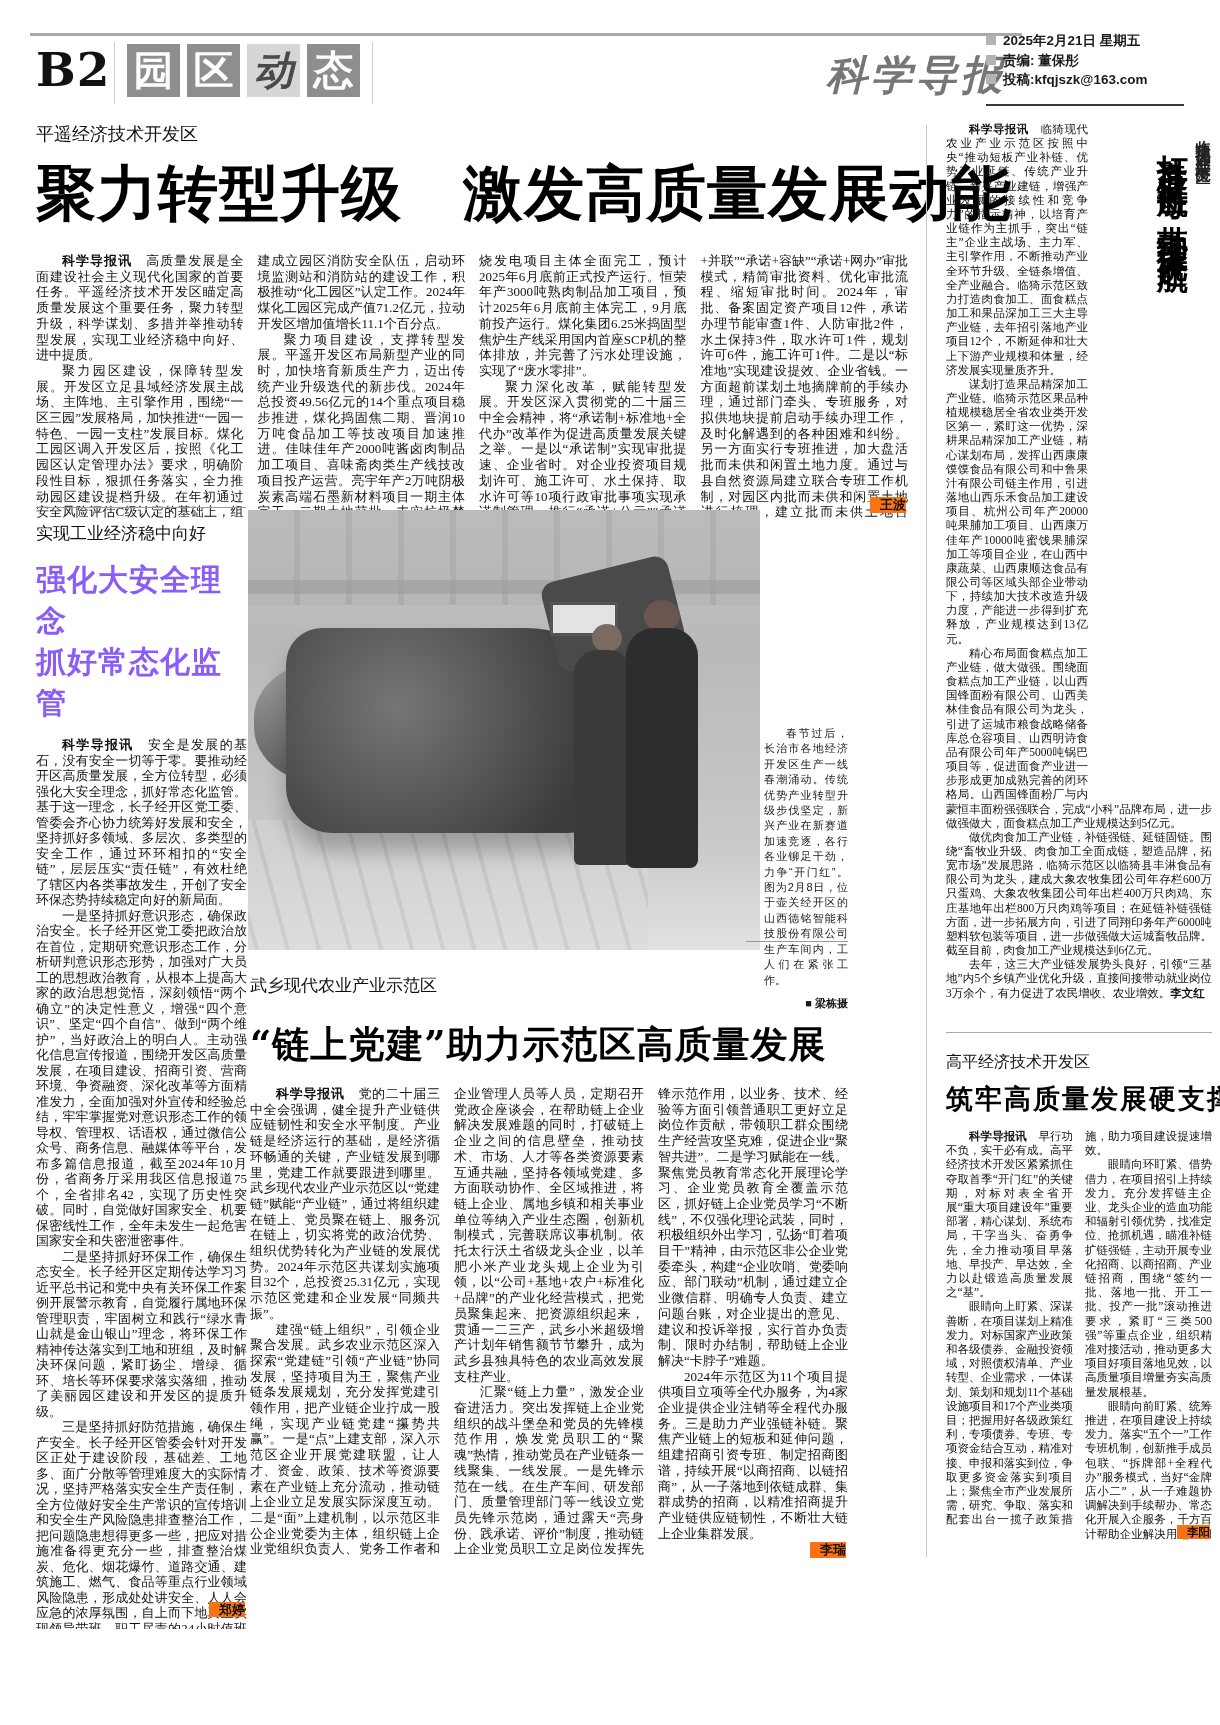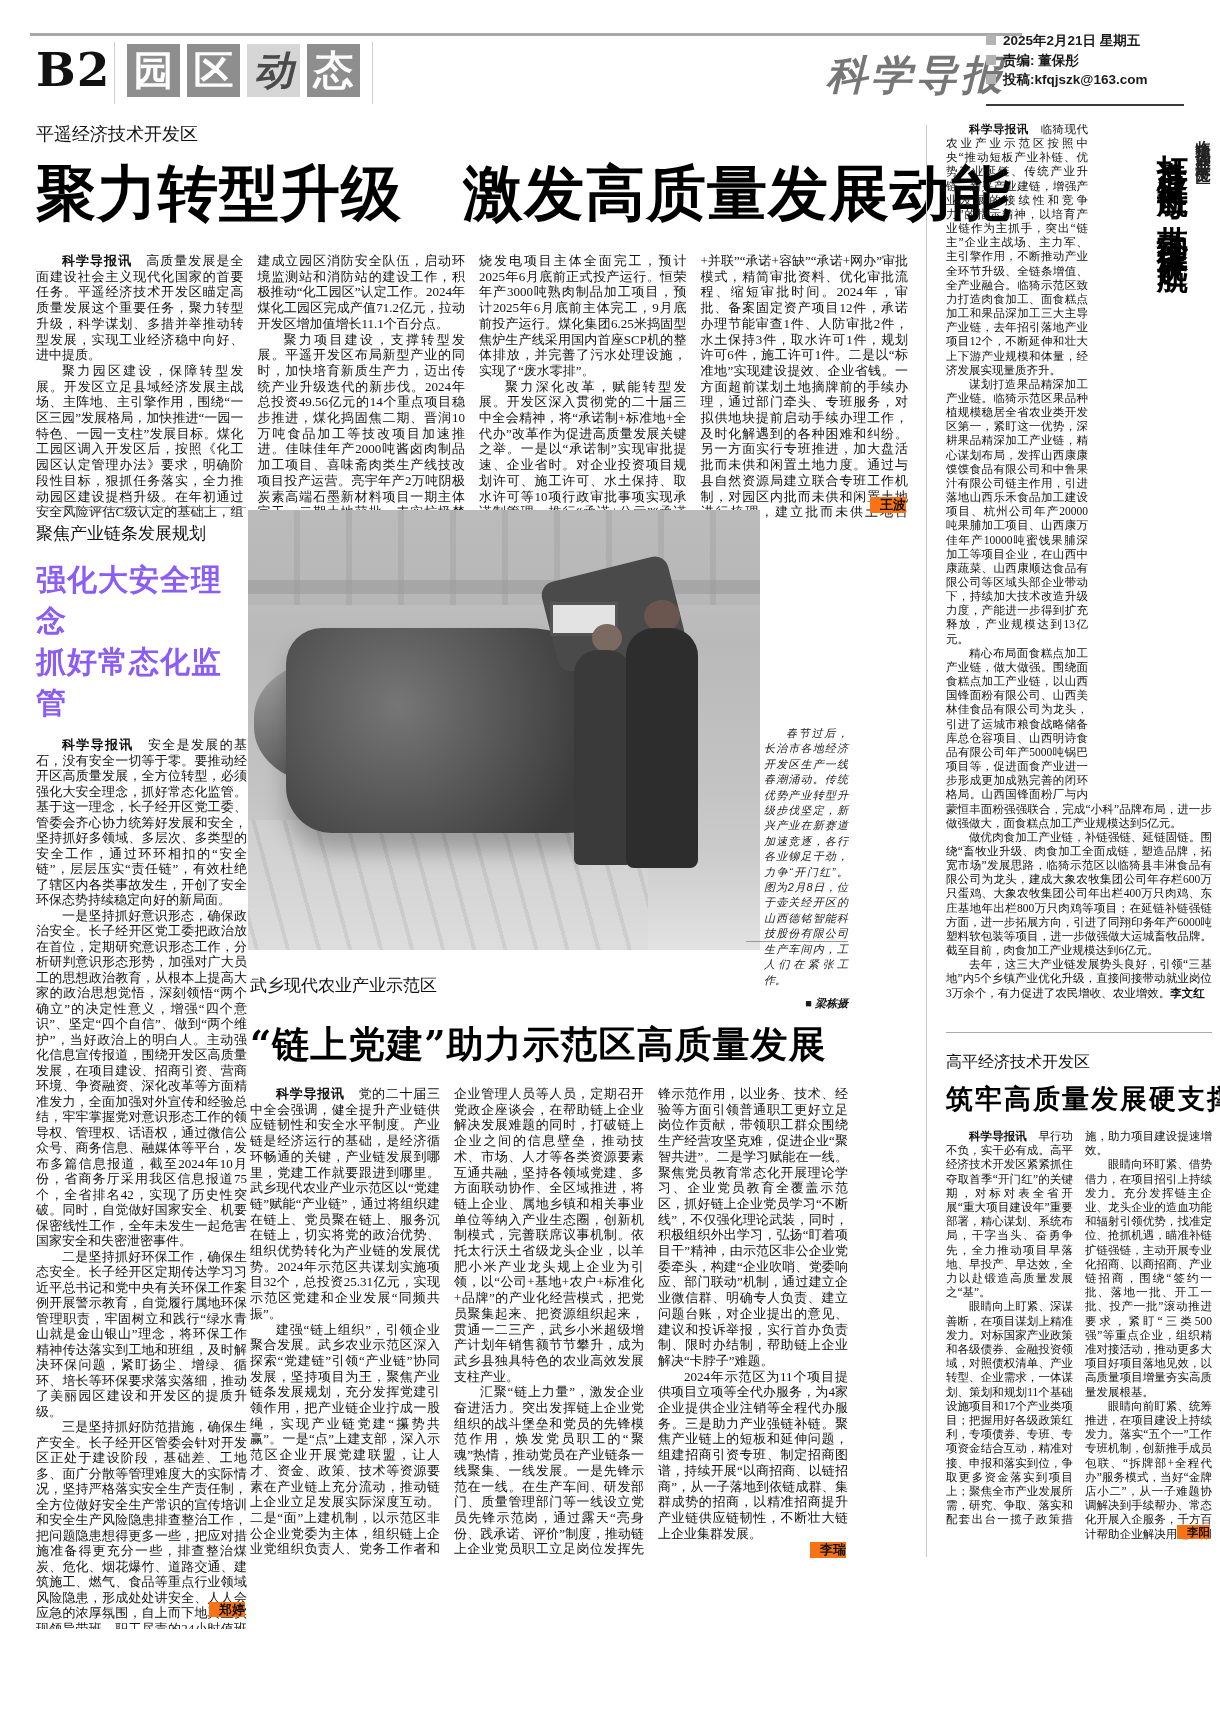--- a/index.html
+++ b/index.html
@@ -73,21 +73,21 @@
   .ph-head1{position:absolute;right:80px;top:90px;width:36px;height:32px;background:#6b564f;border-radius:50%;}
   .ph-worker2{position:absolute;right:128px;top:140px;width:58px;height:215px;background:#3a3a3a;
           border-radius:24px 24px 6px 6px;}
   .ph-head2{position:absolute;right:138px;top:114px;width:30px;height:28px;background:#7a6a60;border-radius:50%;}
   .ph-floor{position:absolute;left:0;bottom:0;width:100%;height:108px;
           background:linear-gradient(180deg,#c9c9c9,#e2e2e2);}
   .ph-plank{position:absolute;left:-20px;bottom:0;width:420px;height:130px;opacity:.5;
           background:repeating-linear-gradient(75deg,#d8d8d8 0 26px,#bdbdbd 26px 30px);}
   
   .caption{position:absolute;left:764px;top:726px;width:84px;font-size:11px;line-height:15.4px;
-          text-align:justify;font-family:"Liberation Sans","DejaVu Sans",sans-serif;color:#1a1a1a;font-style:italic;}
+          text-align:justify;font-family:"Liberation Sans","DejaVu Sans",sans-serif;color:#1a1a1a;}
   .caption p{text-indent:2em;}
   .credit{margin-top:8px;text-align:right;font-weight:bold;text-indent:0;}
   .hr-cap{position:absolute;left:746px;top:941px;width:102px;height:1px;background:#999;}
   
   .wuxiang{position:absolute;left:250px;top:974px;width:598px;}
   .wuxiang .headline{margin-top:23px;font-size:37px;font-weight:bold;letter-spacing:1px;
           font-family:"DejaVu Serif","Liberation Serif",serif;color:#000;white-space:nowrap;}
   .wuxiang .body{position:relative;margin-top:16px;height:484px;column-count:3;column-gap:14px;
           font-size:13px;line-height:15.7px;text-align:justify;overflow:hidden;}
   
@@ -145,21 +145,21 @@
     </div>
     <p><b class="lead">科学导报讯　</b><span>临猗现代农业产业示范区按照中央“推动短板产业补链、优势产业延链、传统产业升链、新兴产业建链，增强产业发展的接续性和竞争力”的指示精神，以培育产业链作为主抓手，突出“链主”企业主战场、主力军、主引擎作用，不断推动产业全环节升级、全链条增值、全产业融合。临猗示范区致力打造肉食加工、面食糕点加工和果品深加工三大主导产业链，去年招引落地产业项目12个，不断延伸和壮大上下游产业规模和体量，经济发展实现量质齐升。</span></p>
     <p>谋划打造果品精深加工产业链。临猗示范区果品种植规模稳居全省农业类开发区第一，紧盯这一优势，深耕果品精深加工产业链，精心谋划布局，发挥山西康康馍馍食品有限公司和中鲁果汁有限公司链主作用，引进落地山西乐禾食品加工建设项目、杭州公司年产20000吨果脯加工项目、山西康万佳年产10000吨蜜饯果脯深加工等项目企业，在山西中康蔬菜、山西康顺达食品有限公司等区域头部企业带动下，持续加大技术改造升级力度，产能进一步得到扩充释放，产业规模达到13亿元。</p>
     <p>精心布局面食糕点加工产业链，做大做强。围绕面食糕点加工产业链，以山西国锋面粉有限公司、山西美林佳食品有限公司为龙头，引进了运城市粮食战略储备库总仓容项目、山西明诗食品有限公司年产5000吨锅巴项目等，促进面食产业进一步形成更加成熟完善的闭环格局。山西国锋面粉厂与内蒙恒丰面粉强强联合，完成“小科”品牌布局，进一步做强做大，面食糕点加工产业规模达到5亿元。</p>
     <p>做优肉食加工产业链，补链强链、延链固链。围绕“畜牧业升级、肉食加工全面成链，塑造品牌，拓宽市场”发展思路，临猗示范区以临猗县丰淋食品有限公司为龙头，建成大象农牧集团公司年存栏600万只蛋鸡、大象农牧集团公司年出栏400万只肉鸡、东庄基地年出栏800万只肉鸡等项目；在延链补链强链方面，进一步拓展方向，引进了同翔印务年产6000吨塑料软包装等项目，进一步做强做大运城畜牧品牌。截至目前，肉食加工产业规模达到6亿元。</p>
     <p><span>去年，这三大产业链发展势头良好，引领“三基地”内5个乡镇产业优化升级，直接间接带动就业岗位3万余个，有力促进了农民增收、农业增效。</span><b class="byline-inline">李文红</b></p>
   </div>
 
   <div class="zz-rule"></div>
   <div class="zhangzi">
-    <div class="kicker" style="font-size:17px;">聚焦产业链条发展规划</div>
+    <div class="kicker" style="font-size:17px;">实现工业经济稳中向好</div>
     <div class="headline">
       <span>强化大安全理念</span><br><span>抓好常态化监管</span>
     </div>
     <div class="body">
       <p><b class="lead">科学导报讯　</b><span>安全是发展的基石，没有安全一切等于零。要推动经开区高质量发展，全方位转型，必须强化大安全理念，抓好常态化监管。基于这一理念，长子经开区党工委、管委会齐心协力统筹好发展和安全，坚持抓好多领域、多层次、多类型的安全工作，通过环环相扣的“安全链”，层层压实“责任链”，有效杜绝了辖区内各类事故发生，开创了安全环保态势持续稳定向好的新局面。</span></p>
       <p>一是坚持抓好意识形态，确保政治安全。长子经开区党工委把政治放在首位，定期研究意识形态工作，分析研判意识形态形势，加强对广大员工的思想政治教育，从根本上提高大家的政治思想觉悟，深刻领悟“两个确立”的决定性意义，增强“四个意识”、坚定“四个自信”、做到“两个维护”，当好政治上的明白人。主动强化信息宣传报道，围绕开发区高质量发展，在项目建设、招商引资、营商环境、争资融资、深化改革等方面精准发力，全面加强对外宣传和经验总结，牢牢掌握党对意识形态工作的领导权、管理权、话语权，通过微信公众号、商务信息、融媒体等平台，发布多篇信息报道，截至2024年10月份，省商务厅采用我区信息报道75个，全省排名42，实现了历史性突破。同时，自觉做好国家安全、机要保密线性工作，全年未发生一起危害国家安全和失密泄密事件。</p>
       <p>二是坚持抓好环保工作，确保生态安全。长子经开区定期传达学习习近平总书记和党中央有关环保工作案例开展警示教育，自觉履行属地环保管理职责，牢固树立和践行“绿水青山就是金山银山”理念，将环保工作精神传达落实到工地和班组，及时解决环保问题，紧盯扬尘、增绿、循环、培长等环保要求落实落细，推动了美丽园区建设和开发区的提质升级。</p>
       <p>三是坚持抓好防范措施，确保生产安全。长子经开区管委会针对开发区正处于建设阶段，基础差、工地多、面广分散等管理难度大的实际情况，坚持严格落实安全生产责任制，全方位做好安全生产常识的宣传培训和安全生产风险隐患排查整治工作，把问题隐患想得更多一些，把应对措施准备得更充分一些，排查整治煤炭、危化、烟花爆竹、道路交通、建筑施工、燃气、食品等重点行业领域风险隐患，形成处处讲安全、人人会应急的浓厚氛围，自上而下地真正实现领导带班、职工尽责的24小时值班工作制，在春节、清明、端午、五一、中秋、国庆节日期间和特殊时期，还实行零报告制度，还确保全年来没有发生一起大生产安全事故，未发生一起重大火灾事故，未发生一起自然灾害重大损失事故。</p>
       <span class="byline-abs">郑婷</span>
     </div>

